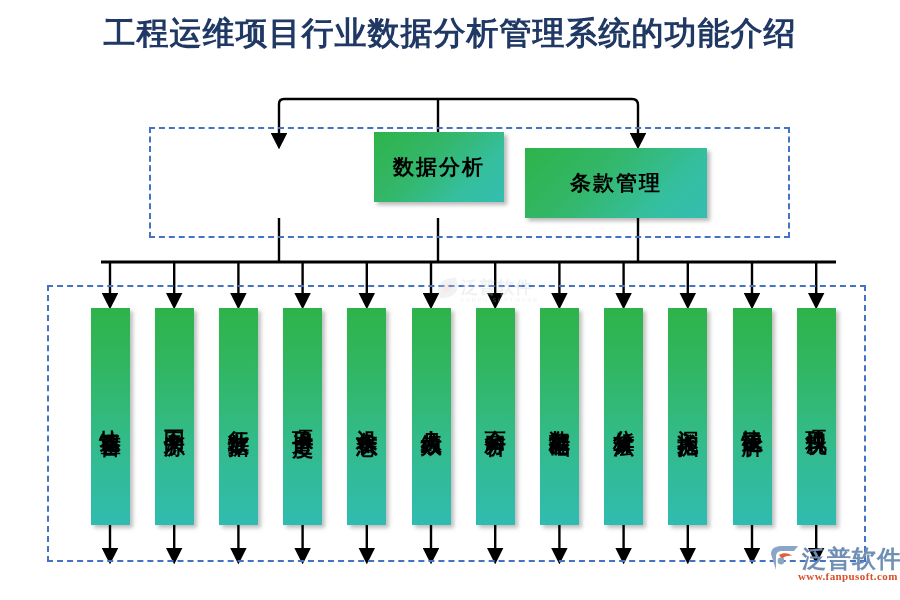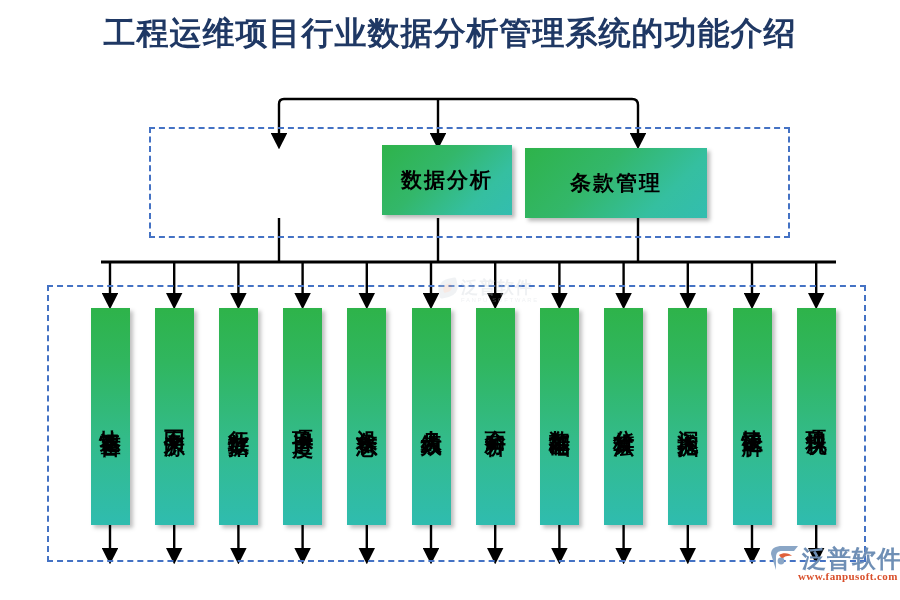--- a/index.html
+++ b/index.html
@@ -29,21 +29,21 @@
   
   .top-box{
     position:absolute;
     background:linear-gradient(135deg,#2eb34a 0%,#33b76a 40%,#35bfa0 75%,#33bdb0 100%);
     box-shadow:3px 3px 4px rgba(0,0,0,.28);
     display:flex;align-items:center;justify-content:center;
     color:#000;font-size:21px;font-weight:bold;letter-spacing:2px;
     font-family:"Liberation Serif","DejaVu Serif",serif;
   }
   #top-box-0{left:214px;top:148px;width:130px;height:70px;}
-  #top-box-1{left:374px;top:145px;width:130px;height:70px;margin-left:8px;}
+  #top-box-1{left:374px;top:132px;width:130px;height:70px;}
   #top-box-2{left:525px;top:148px;width:182px;height:70px;}
 
   
   .bar{
     position:absolute;top:308px;width:39px;height:217px;
     background:linear-gradient(180deg,#2eb34a 0%,#30b65f 25%,#33bb89 60%,#2fbcaf 100%);
     box-shadow:3px 3px 4px rgba(0,0,0,.25);
     display:flex;align-items:center;justify-content:center;
   }
   .bar-text{

